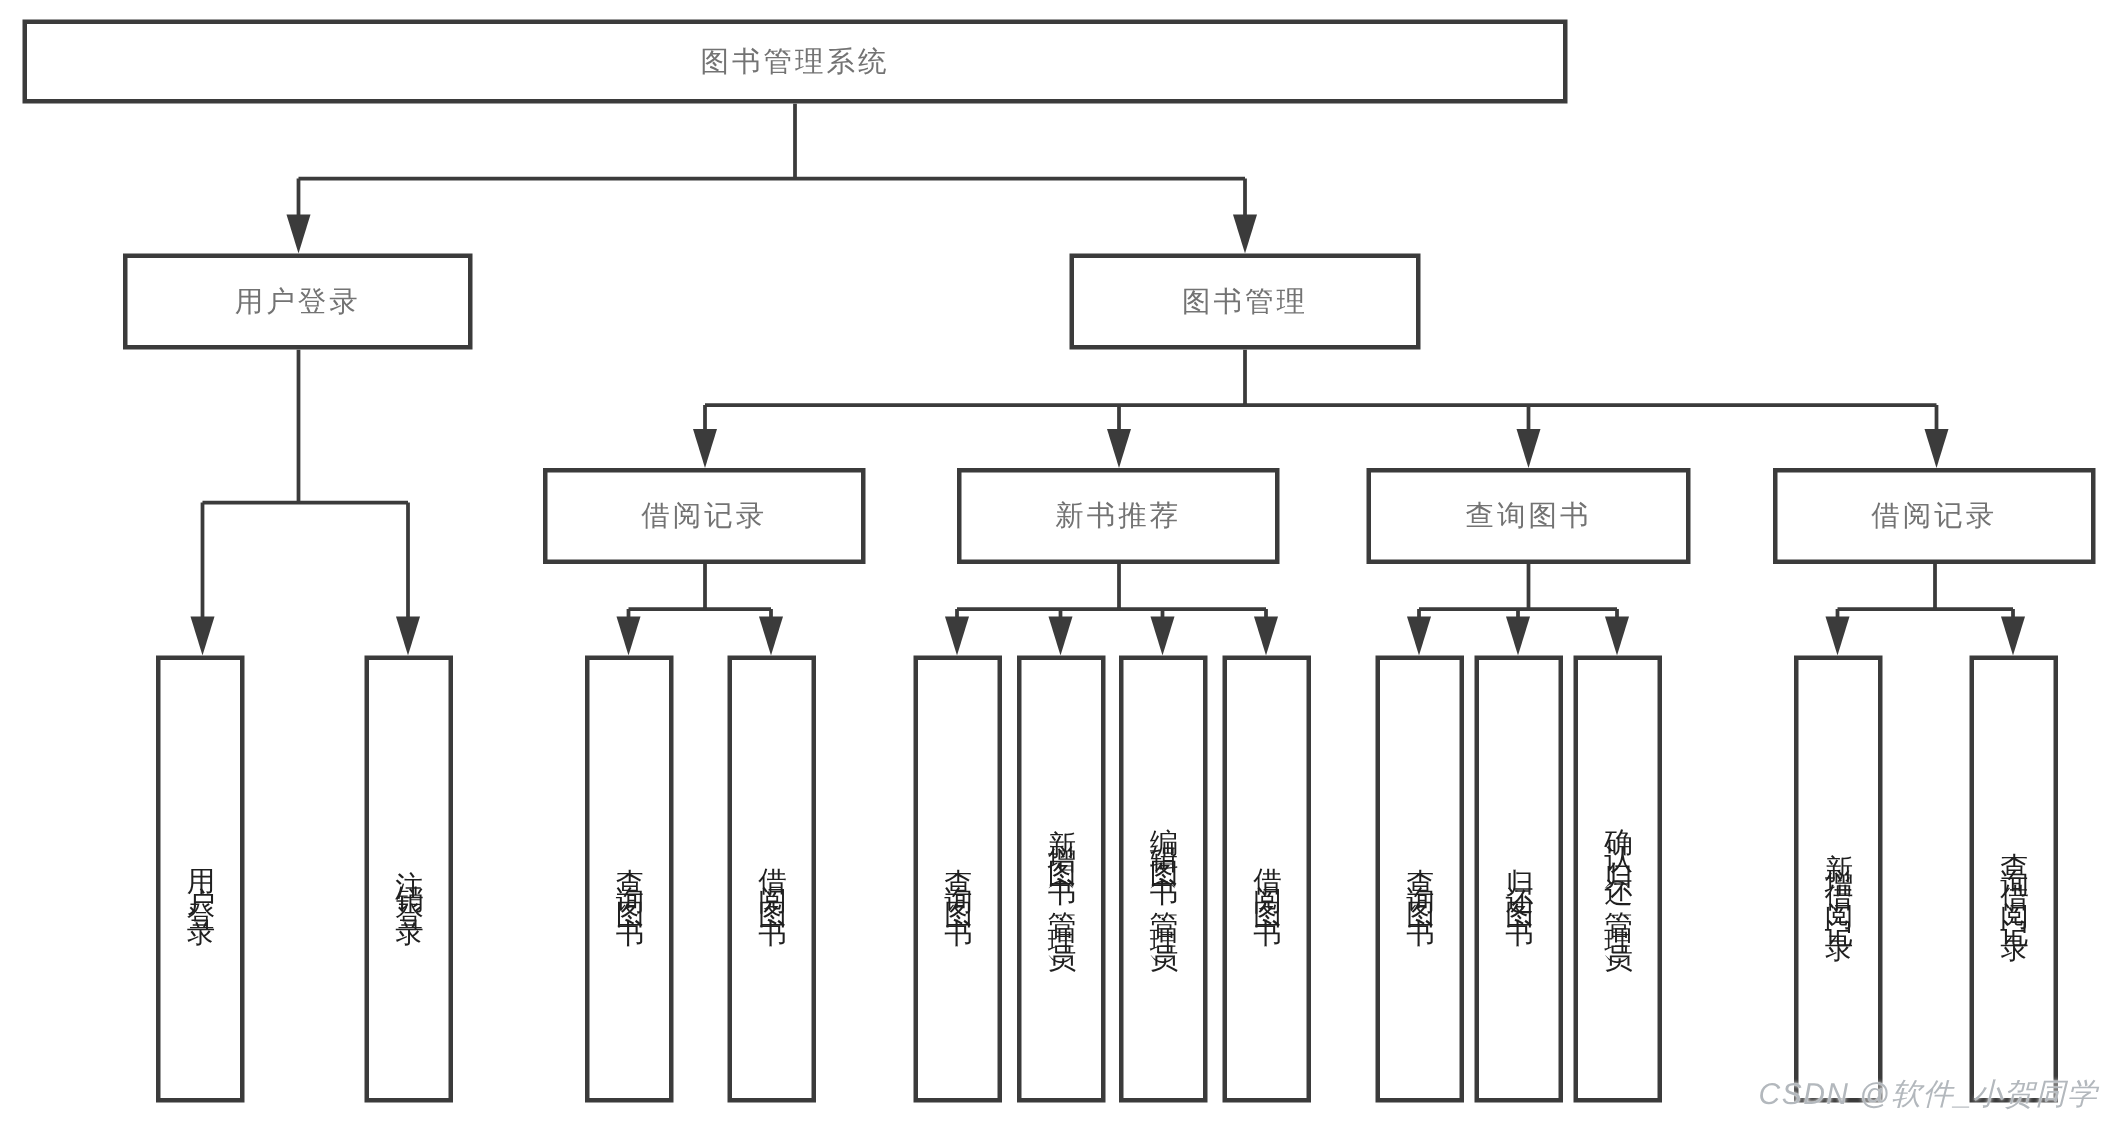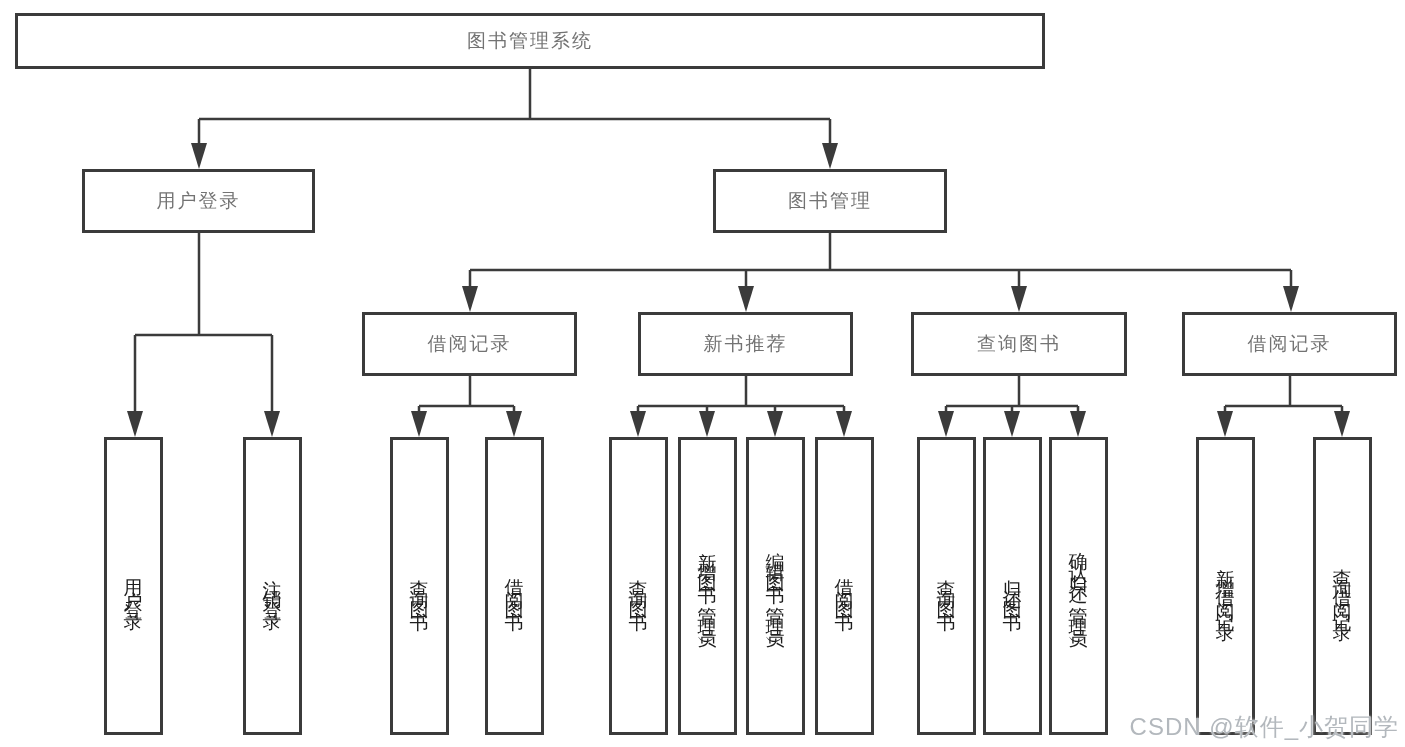--- a/index.html
+++ b/index.html
@@ -53,25 +53,26 @@
     text-orientation: mixed;
     font-size: 19px;
     line-height: 1;
     letter-spacing: 11px;
     white-space: nowrap;
   }
   #watermark {
     position: absolute;
     right: 6px;
     bottom: 4px;
-    font-size: 24px;
+    font-size: 20px;
     color: #b3b8bd;
     letter-spacing: 1px;
     text-shadow: 0 0 3px #ffffff, 0 0 1px #ffffff;
     white-space: nowrap;
+    font-style: italic;
   }
 </style>
 </head>
 <body>
 
 <div id="canvas">
 
   <svg id="wires" viewBox="0 0 1405 747" xmlns="http://www.w3.org/2000/svg">
     <g stroke="#3b3b3b" stroke-width="2.5" fill="none">
       <path d="M530,69 L530,119 M199,119 L830,119 M199,119 L199,146 M830,119 L830,146"></path>

